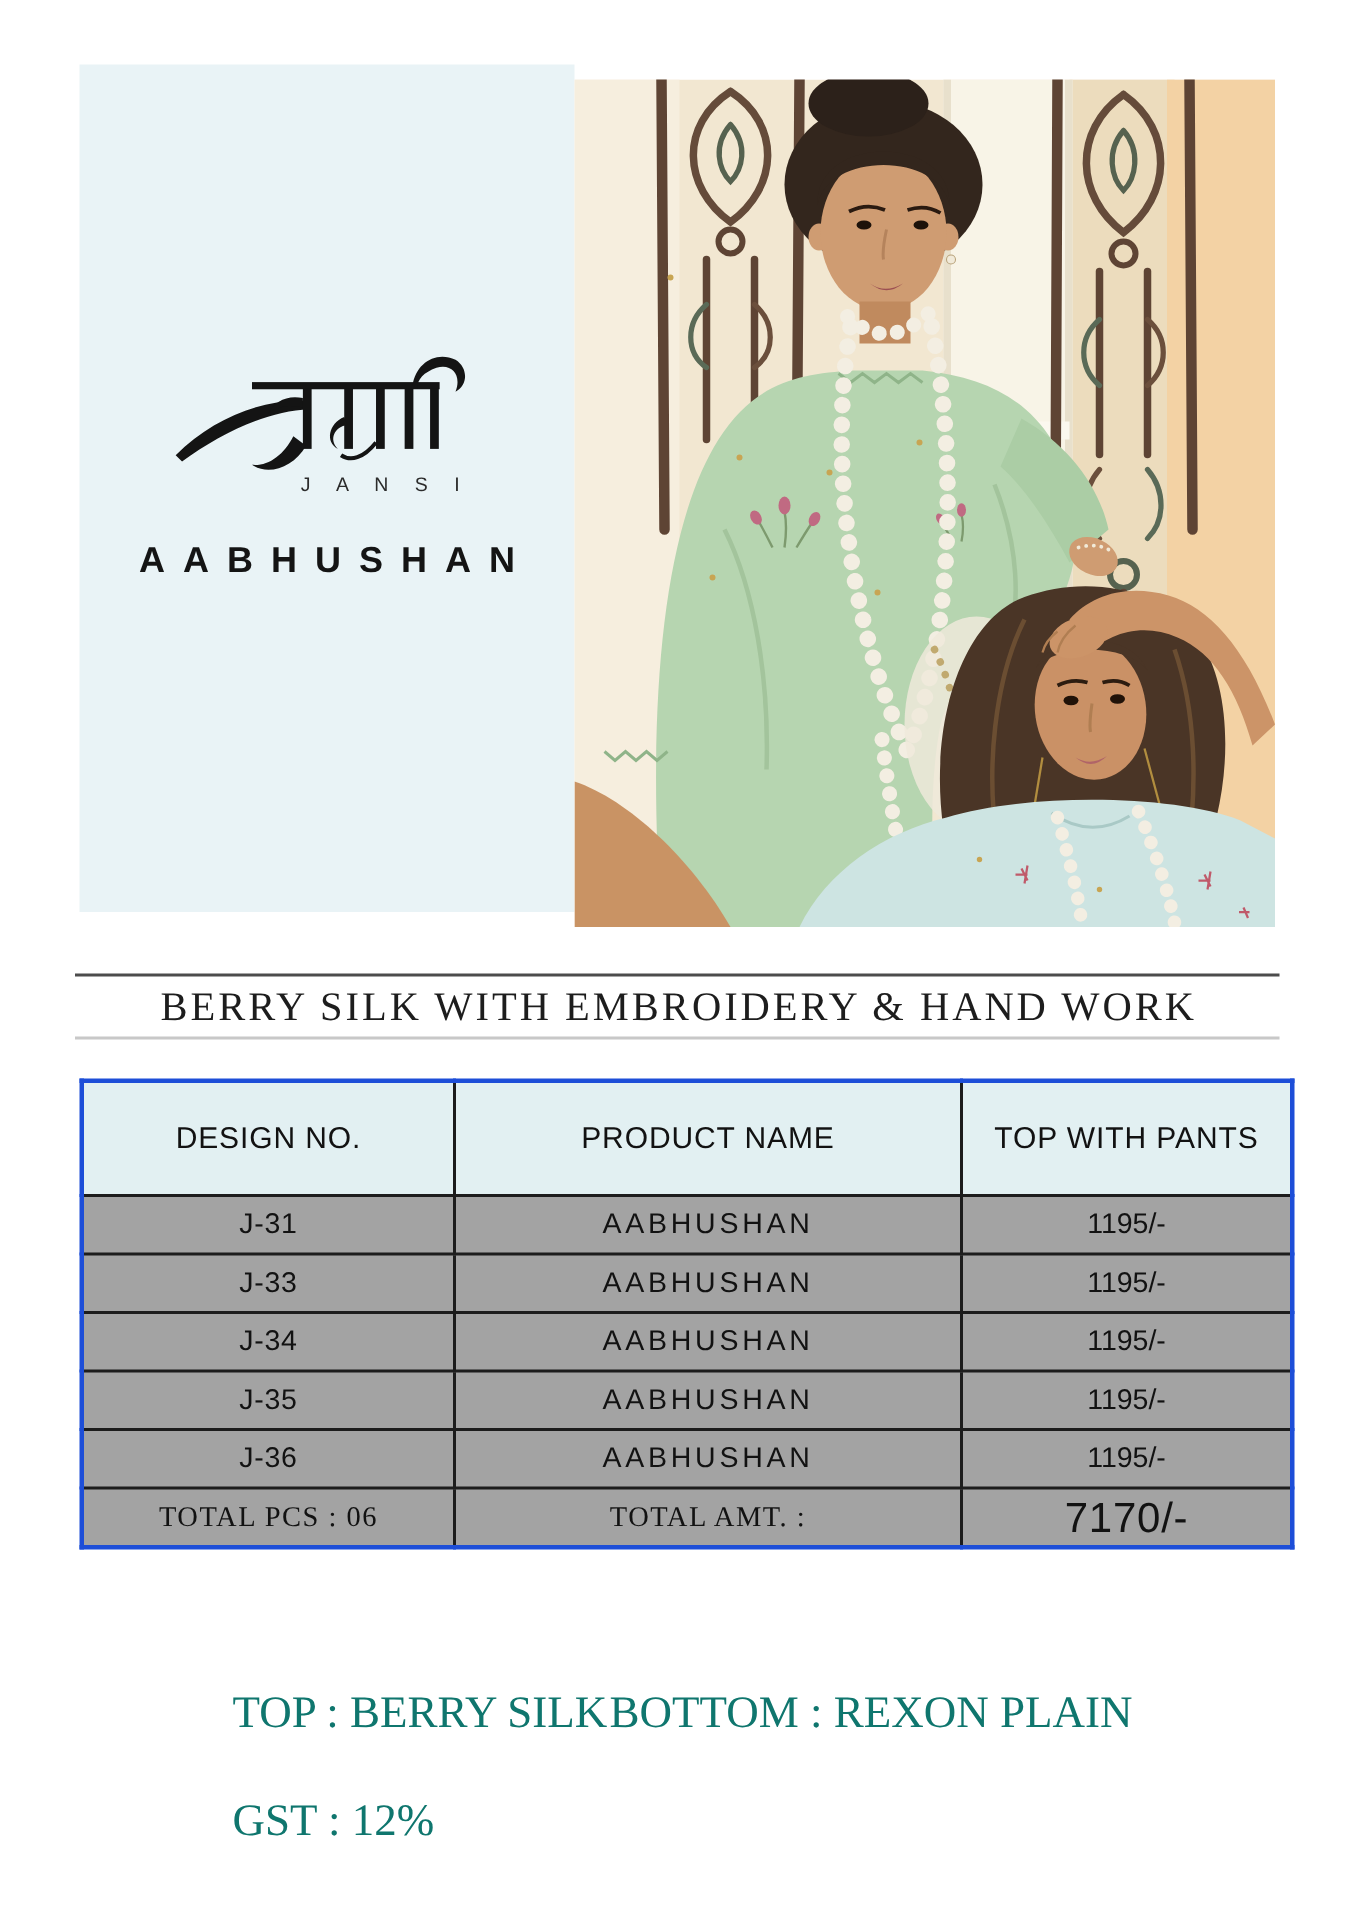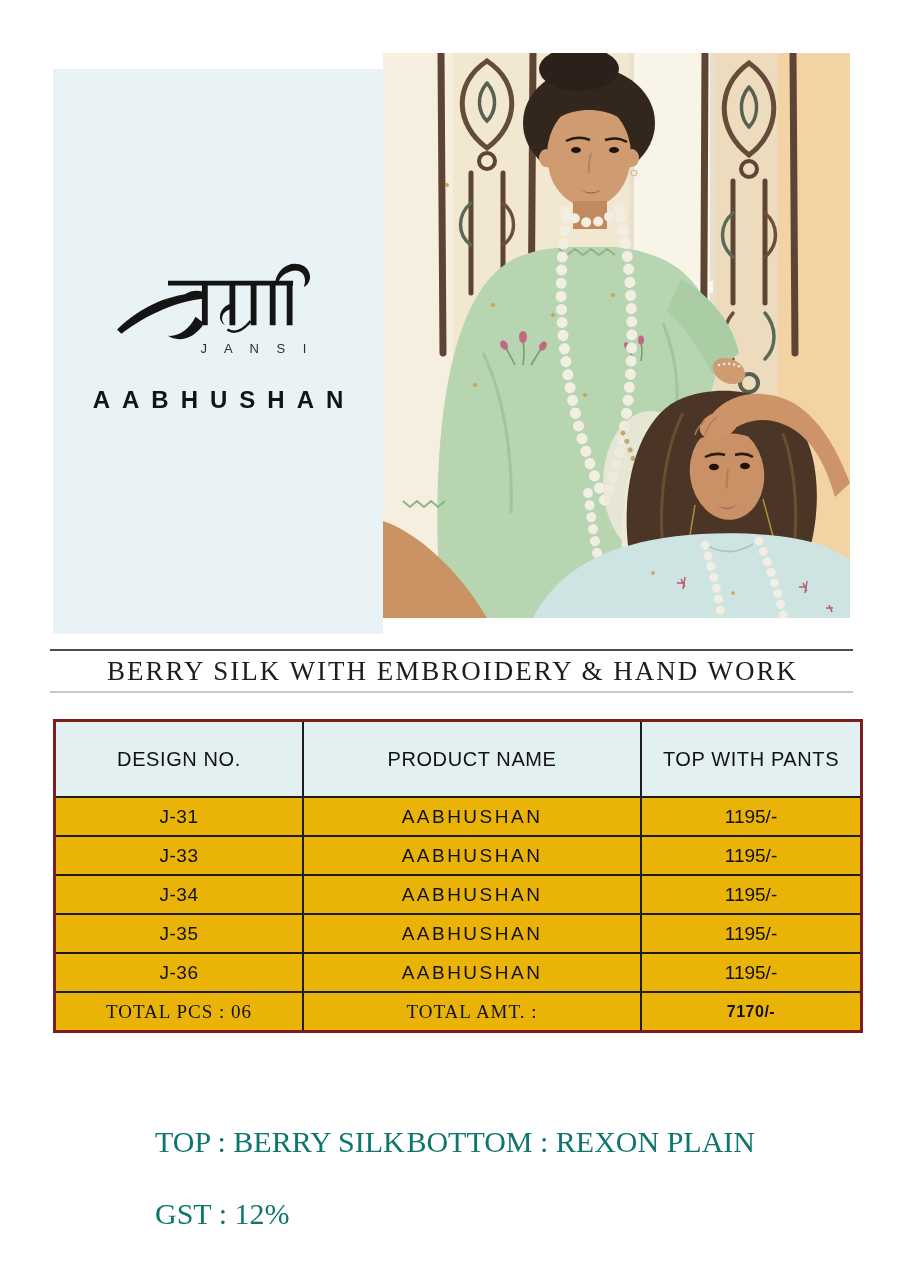--- a/index.html
+++ b/index.html
@@ -1,51 +1,51 @@
 <!DOCTYPE html>
 <html><head>
 <meta charset="utf-8">
 <style>
   html,body{margin:0;padding:0;background:#ffffff;}
   #page{position:relative;width:905px;height:1280px;background:#ffffff;overflow:hidden;
         font-family:"Liberation Serif",serif;color:#161616;}
 
   
-  .panel{position:absolute;left:53px;top:69px;width:330px;height:565px;background:#e9f3f6;}
+  .panel{position:absolute;left:53px;top:43px;width:330px;height:565px;background:#e9f3f6;}
   .logo-block{position:absolute;top:192px;left:0;width:100%;text-align:center;}
   .dev-logo{display:block;margin:0 auto;margin-left:62px;width:212px;height:84px;}
   .jansi{font-family:"Liberation Sans",sans-serif;font-size:13px;letter-spacing:7px;
          color:#2c2c2c;margin-top:-4px;margin-left:78px;}
   .brandname{font-family:"Liberation Sans",sans-serif;font-weight:bold;font-size:24px;
          letter-spacing:12px;margin-left:12px;margin-top:30px;color:#141414;}
 
   
   .photo{position:absolute;left:383px;top:53px;width:467px;height:565px;}
   .photo svg{display:block;width:100%;height:100%;}
 
   
   .rule{position:absolute;left:50px;width:803px;}
   .rule1{top:649px;height:2px;background:#4c4c4c;}
   .rule2{top:691px;height:2px;background:#c8c8c8;}
   .banner{position:absolute;top:653px;left:0;width:905px;text-align:center;
           font-size:27px;letter-spacing:2px;line-height:36px;color:#1d1d1d;}
 
   
   table.price-table{position:absolute;left:53px;top:719px;width:800px;border-collapse:collapse;
-          border:3px solid #7f1d1d;table-layout:fixed;}
+          border:3px solid #1d4ed8;table-layout:fixed;}
   .price-table th,.price-table td{border:2px solid #1c1c1c;text-align:center;vertical-align:middle;
           font-family:"Liberation Sans",sans-serif;color:#121212;padding:0;}
   .price-table th{height:74px;background:#e2f0f2;font-size:20px;font-weight:400;letter-spacing:0.6px;}
-  .price-table td{height:37px;font-size:19px;background:#eab308;text-align:center;}
+  .price-table td{height:37px;font-size:19px;background:#a3a3a3;text-align:center;}
   .col-design{width:246px;} .col-product{width:336px;} .col-price{width:218px;}
   td.c-product{letter-spacing:2.5px;}
   td.c-design{letter-spacing:0.5px;}
   tr.total-row td{font-family:"Liberation Serif",serif;font-size:19px;letter-spacing:1px;}
-  tr.total-row td.t-amount{font-family:"Liberation Sans",sans-serif;font-weight:bold;
-          font-size:16px;letter-spacing:0.5px;}
+  tr.total-row td.t-amount{font-family:"Liberation Sans",sans-serif;font-weight:normal;
+          font-size:28px;letter-spacing:0.5px;}
 
   
   .footer{position:absolute;left:155px;top:1126px;width:600px;font-size:30px;color:#0f766e;}
   .f-row{display:flex;justify-content:space-between;line-height:32px;}
   .f-row + .f-row{margin-top:40px;}
 </style>
 </head>
 <body>
 
 <div id="page">

